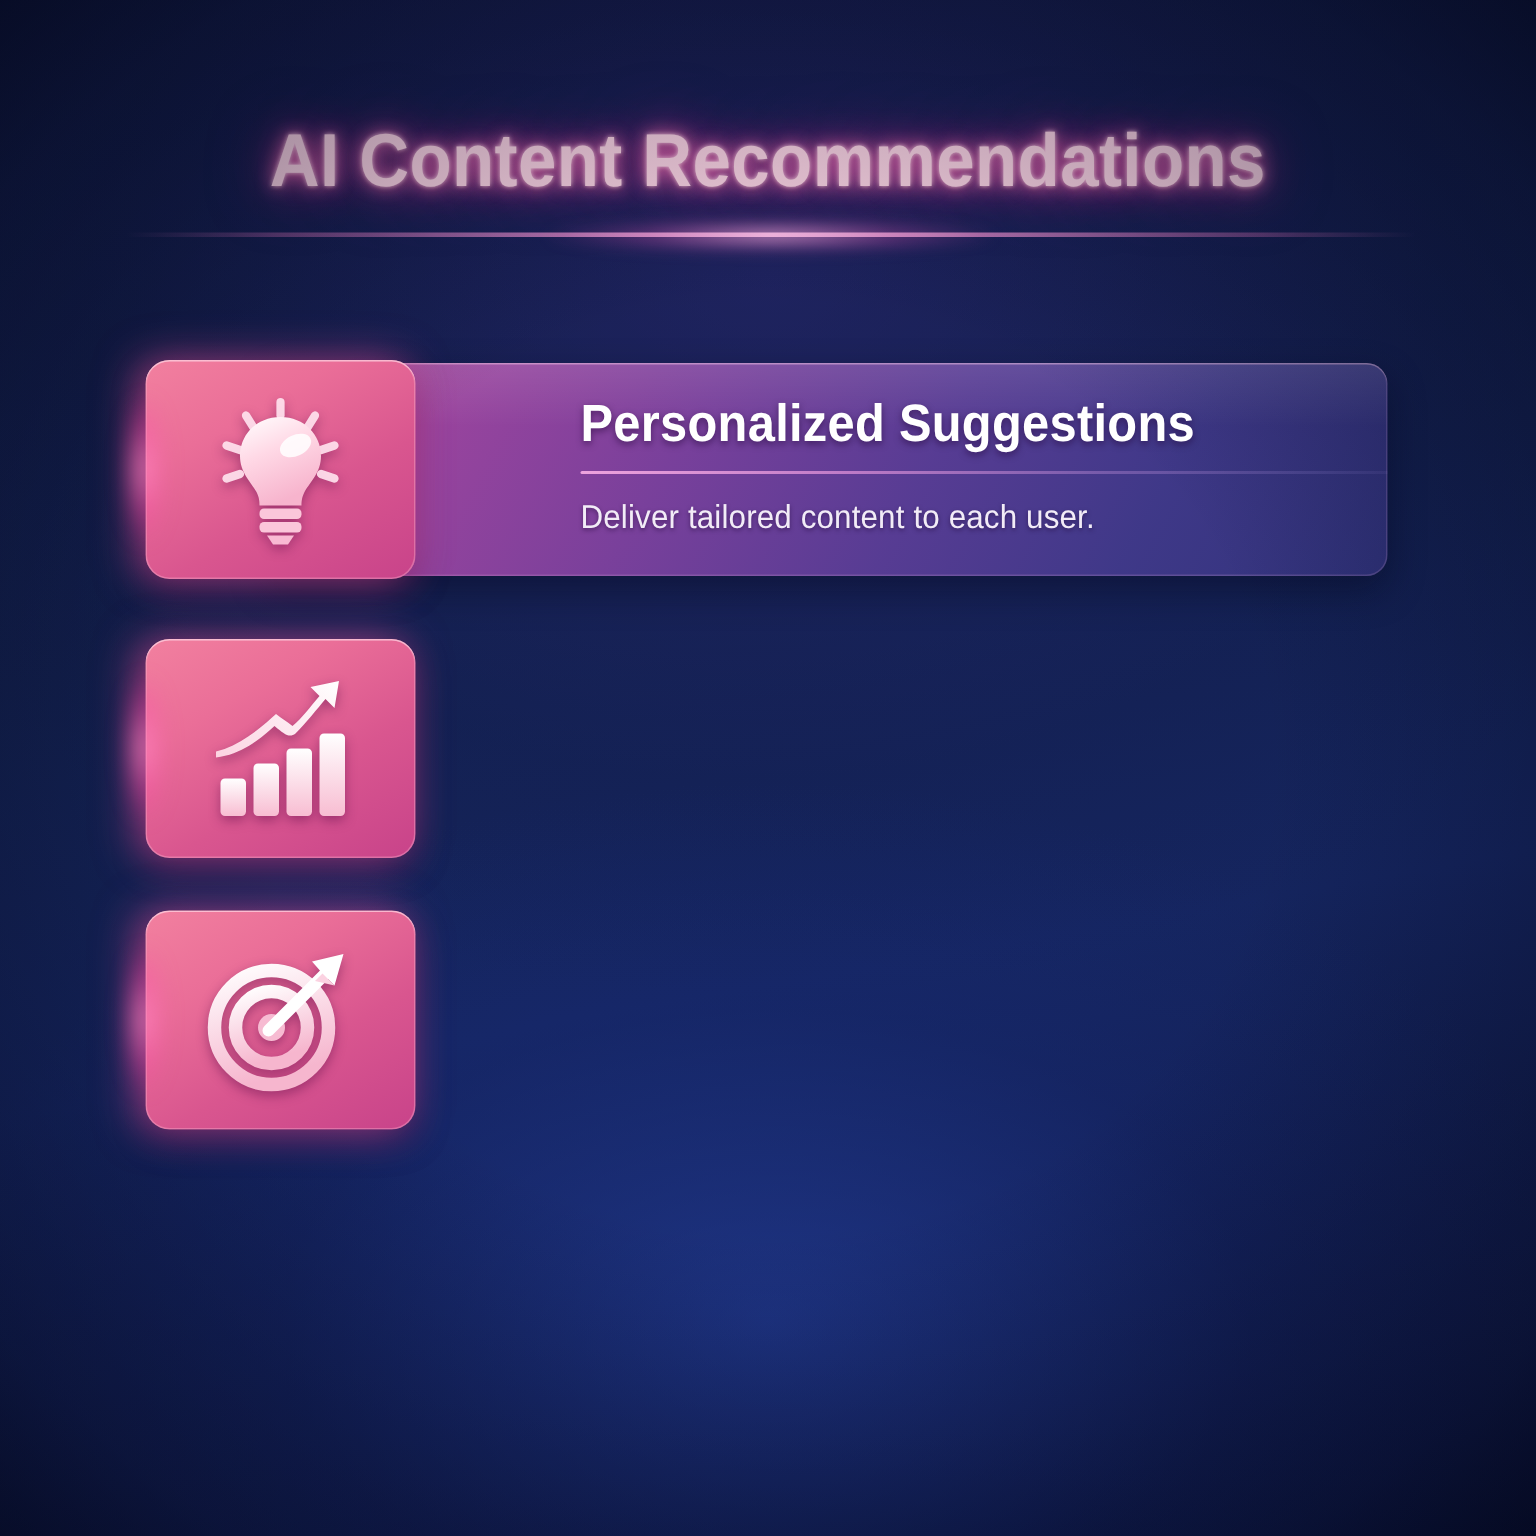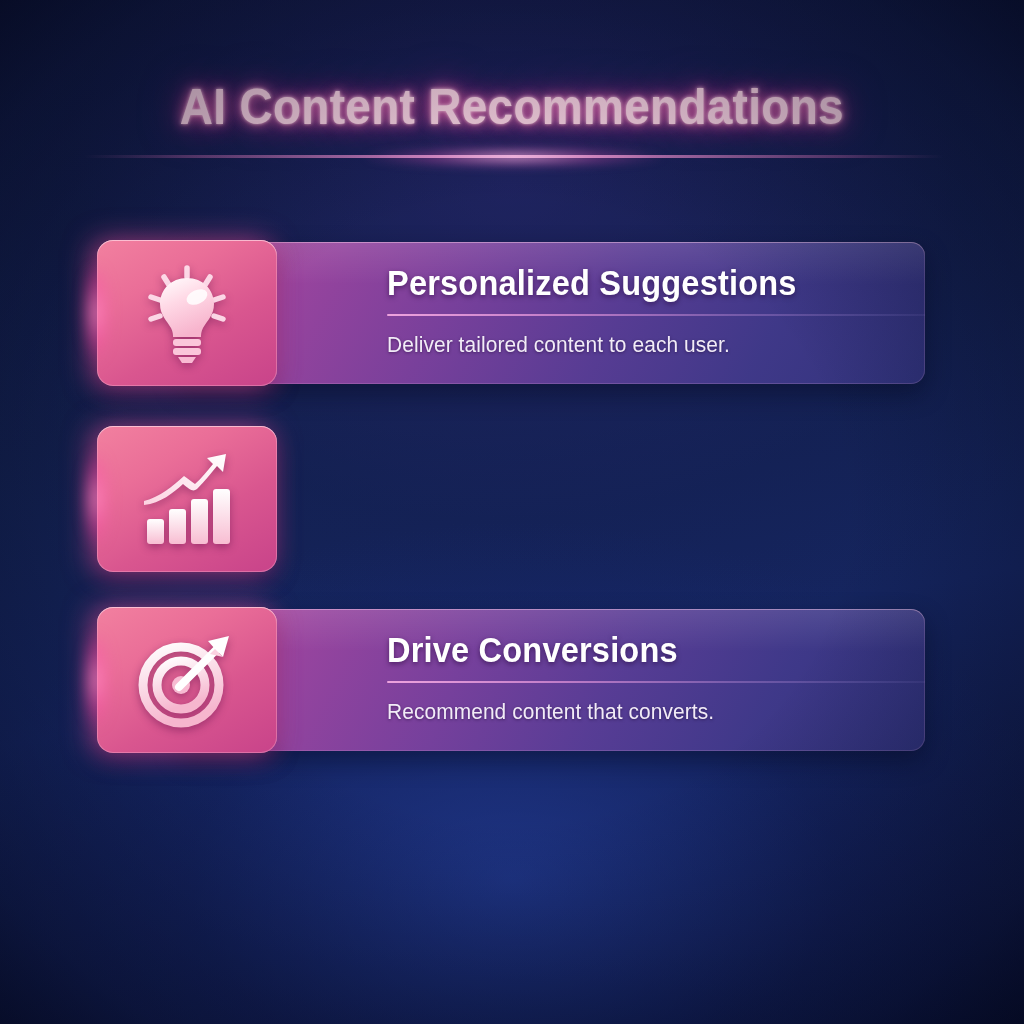--- a/index.html
+++ b/index.html
@@ -269,27 +269,20 @@
           <rect x="34" y="62" width="17" height="35" rx="3" fill="url(#barGrad)"></rect>
           <rect x="56" y="52" width="17" height="45" rx="3" fill="url(#barGrad)"></rect>
           <rect x="78" y="42" width="17" height="55" rx="3" fill="url(#barGrad)"></rect>
           <path d="M9 58 C26 56 38 46 48 37 C55 43 58 45 62 42 C70 34 76 26 82 19 L88 25 L91 7 L72 11 L78 17 C72 24 66 32 60 37 C56 34 53 32 49 29 C38 39 25 50 9 54 Z" fill="url(#arrowGrad)"></path>
         </svg>
       </span>
     </div>
   </div>
 
   <div class="card" id="card-2">
-    <div class="card-body">
-      <div class="card-text">
-        <div class="card-title">Drive Conversions</div>
-        <div class="card-divider"></div>
-        <div class="card-desc">Recommend content that converts.</div>
-      </div>
-    </div>
     <div class="icon-tile">
       <span>
         <svg width="104" height="104" viewBox="0 0 104 104">
           <defs>
             <linearGradient id="ringGrad" x1="0" y1="0" x2="0.3" y2="1">
               <stop offset="0%" stop-color="#ffffff"></stop>
               <stop offset="100%" stop-color="#f6b6ce"></stop>
             </linearGradient>
           </defs>
           <circle cx="46" cy="57" r="38" fill="none" stroke="url(#ringGrad)" stroke-width="9"></circle>

